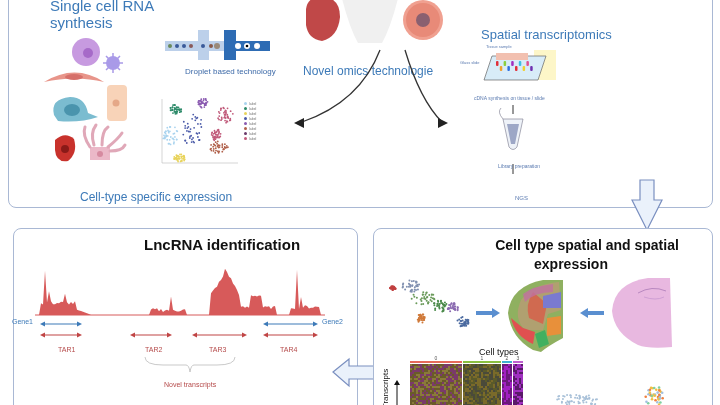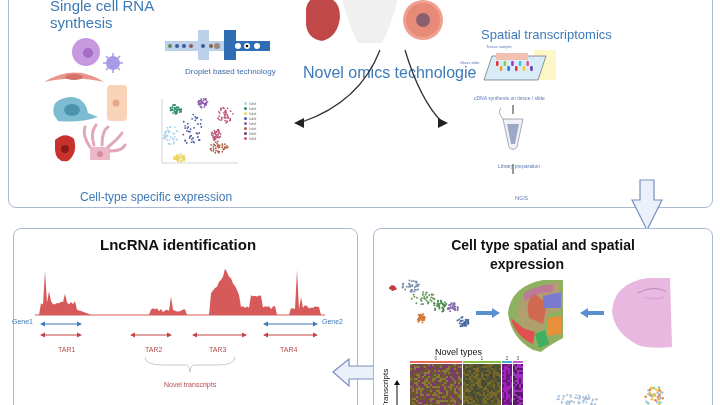--- a/index.html
+++ b/index.html
@@ -1,19 +1,19 @@
 <!DOCTYPE html>
 <html><head>
 <meta charset="utf-8">
 <style>
   html, body { margin:0; padding:0; }
   body { width:720px; height:405px; overflow:hidden; background:#ffffff; position:relative; font-family:"Liberation Sans", sans-serif; }
   .panel { position:absolute; border:1.5px solid #a9b8d4; border-radius:8px; background:#fff; box-sizing:border-box; }
   .blue-title { color:#3d7ab8; font-family:"Liberation Sans", sans-serif; position:absolute; white-space:nowrap; }
-  .dark-title { color:#111; font-weight:bold; position:absolute; white-space:nowrap; text-align:center; }
+  .dark-title { color:#111; font-weight:bold; position:absolute; white-space:nowrap; text-align:center;margin-left:44px; }
   .small { position:absolute; font-size:7px; color:#3d6aa8; white-space:nowrap; }
   .tiny { position:absolute; font-size:4px; color:#5a7ab0; white-space:nowrap; }
   .tar { position:absolute; font-size:7px; color:#b54a4a; white-space:nowrap; }
   .gene { position:absolute; font-size:7px; color:#3d7ab8; white-space:nowrap; }
   svg { position:absolute; overflow:visible; }
   .abs { position:absolute; }
 </style>
 </head>
 <body>
 
@@ -416,21 +416,21 @@
   <path d="M40 -5 Q48 30 58 48 L82 48 Q92 30 100 -5 Z" fill="#f0f0f0"></path>
   <g>
       <path d="M6 14 Q8 0 25 2 Q40 4 40 22 Q38 42 22 46 Q8 44 6 30 Z" fill="#c04848"></path>
     </g>
   <g>
       <circle cx="123" cy="25" r="20" fill="#f0a090"></circle>
       <circle cx="123" cy="25" r="17" fill="#e88a78"></circle>
       <circle cx="123" cy="25" r="7" fill="#8a6070"></circle>
     </g>
 </svg>
-<div class="blue-title" style="left:303px; top:64px; font-size:16px;">Novel omics technologie</div>
+<div class="blue-title" style="left:303px; top:64px; font-size:12px;">Novel omics technologie</div>
 
 <svg style="left:280px; top:40px;" width="170" height="95">
   <path d="M22 82 Q80 62 100 10" stroke="#333" stroke-width="1.3" fill="none"></path>
   <path d="M125 10 Q140 60 162 82" stroke="#333" stroke-width="1.3" fill="none"></path>
   <polygon points="14,83 24,78 24,88" fill="#222"></polygon>
   <polygon points="168,83 158,78 158,88" fill="#222"></polygon>
 </svg>
 
 <div class="blue-title" style="left:481px; top:15px; font-size:13px;margin-top:12px;">Spatial transcriptomics</div>
 <div class="tiny" style="left:486px; top:44px;">Tissue sample</div>
@@ -797,21 +797,21 @@
   <path d="M7 5 L24 5" stroke="#5a8fd0" stroke-width="4"></path>
     <polygon points="8,0 0,5 8,10" fill="#5a8fd0"></polygon>
 </svg>
 
 <svg style="left:608px; top:275px;" width="70" height="80">
   <path d="M62 3 L64 72 Q40 74 30 70 Q6 58 4 36 Q6 8 40 3 Z" fill="#e8b8e0"></path>
   <path d="M30 18 Q44 10 58 16" stroke="#b888c0" stroke-width="1" fill="none"></path>
   <path d="M36 22 Q48 26 56 22" stroke="#c898d0" stroke-width="0.8" fill="none"></path>
 </svg>
 
-<div class="dark-title" style="left:435px; top:347px; font-size:9px; font-weight:normal;">Novel types</div>
+<div class="dark-title" style="left:435px; top:347px; font-size:9px; font-weight:normal;">Cell types</div>
 
 <div class="abs" style="left:378px; top:372px; width:10px; height:40px;">
   <span style="position:absolute; left:-12px; top:12px; transform:rotate(-90deg); font-size:8px; color:#111; white-space:nowrap;">Transcripts</span>
 </div>
 <svg style="left:394px; top:380px;" width="6" height="25">
   <line x1="3" y1="4" x2="3" y2="25" stroke="#111" stroke-width="1"></line>
     <polygon points="0,5 3,0 6,5" fill="#111"></polygon>
 </svg>
 
 <svg id="heatmap" style="left:410px; top:359px;" width="120" height="46">

